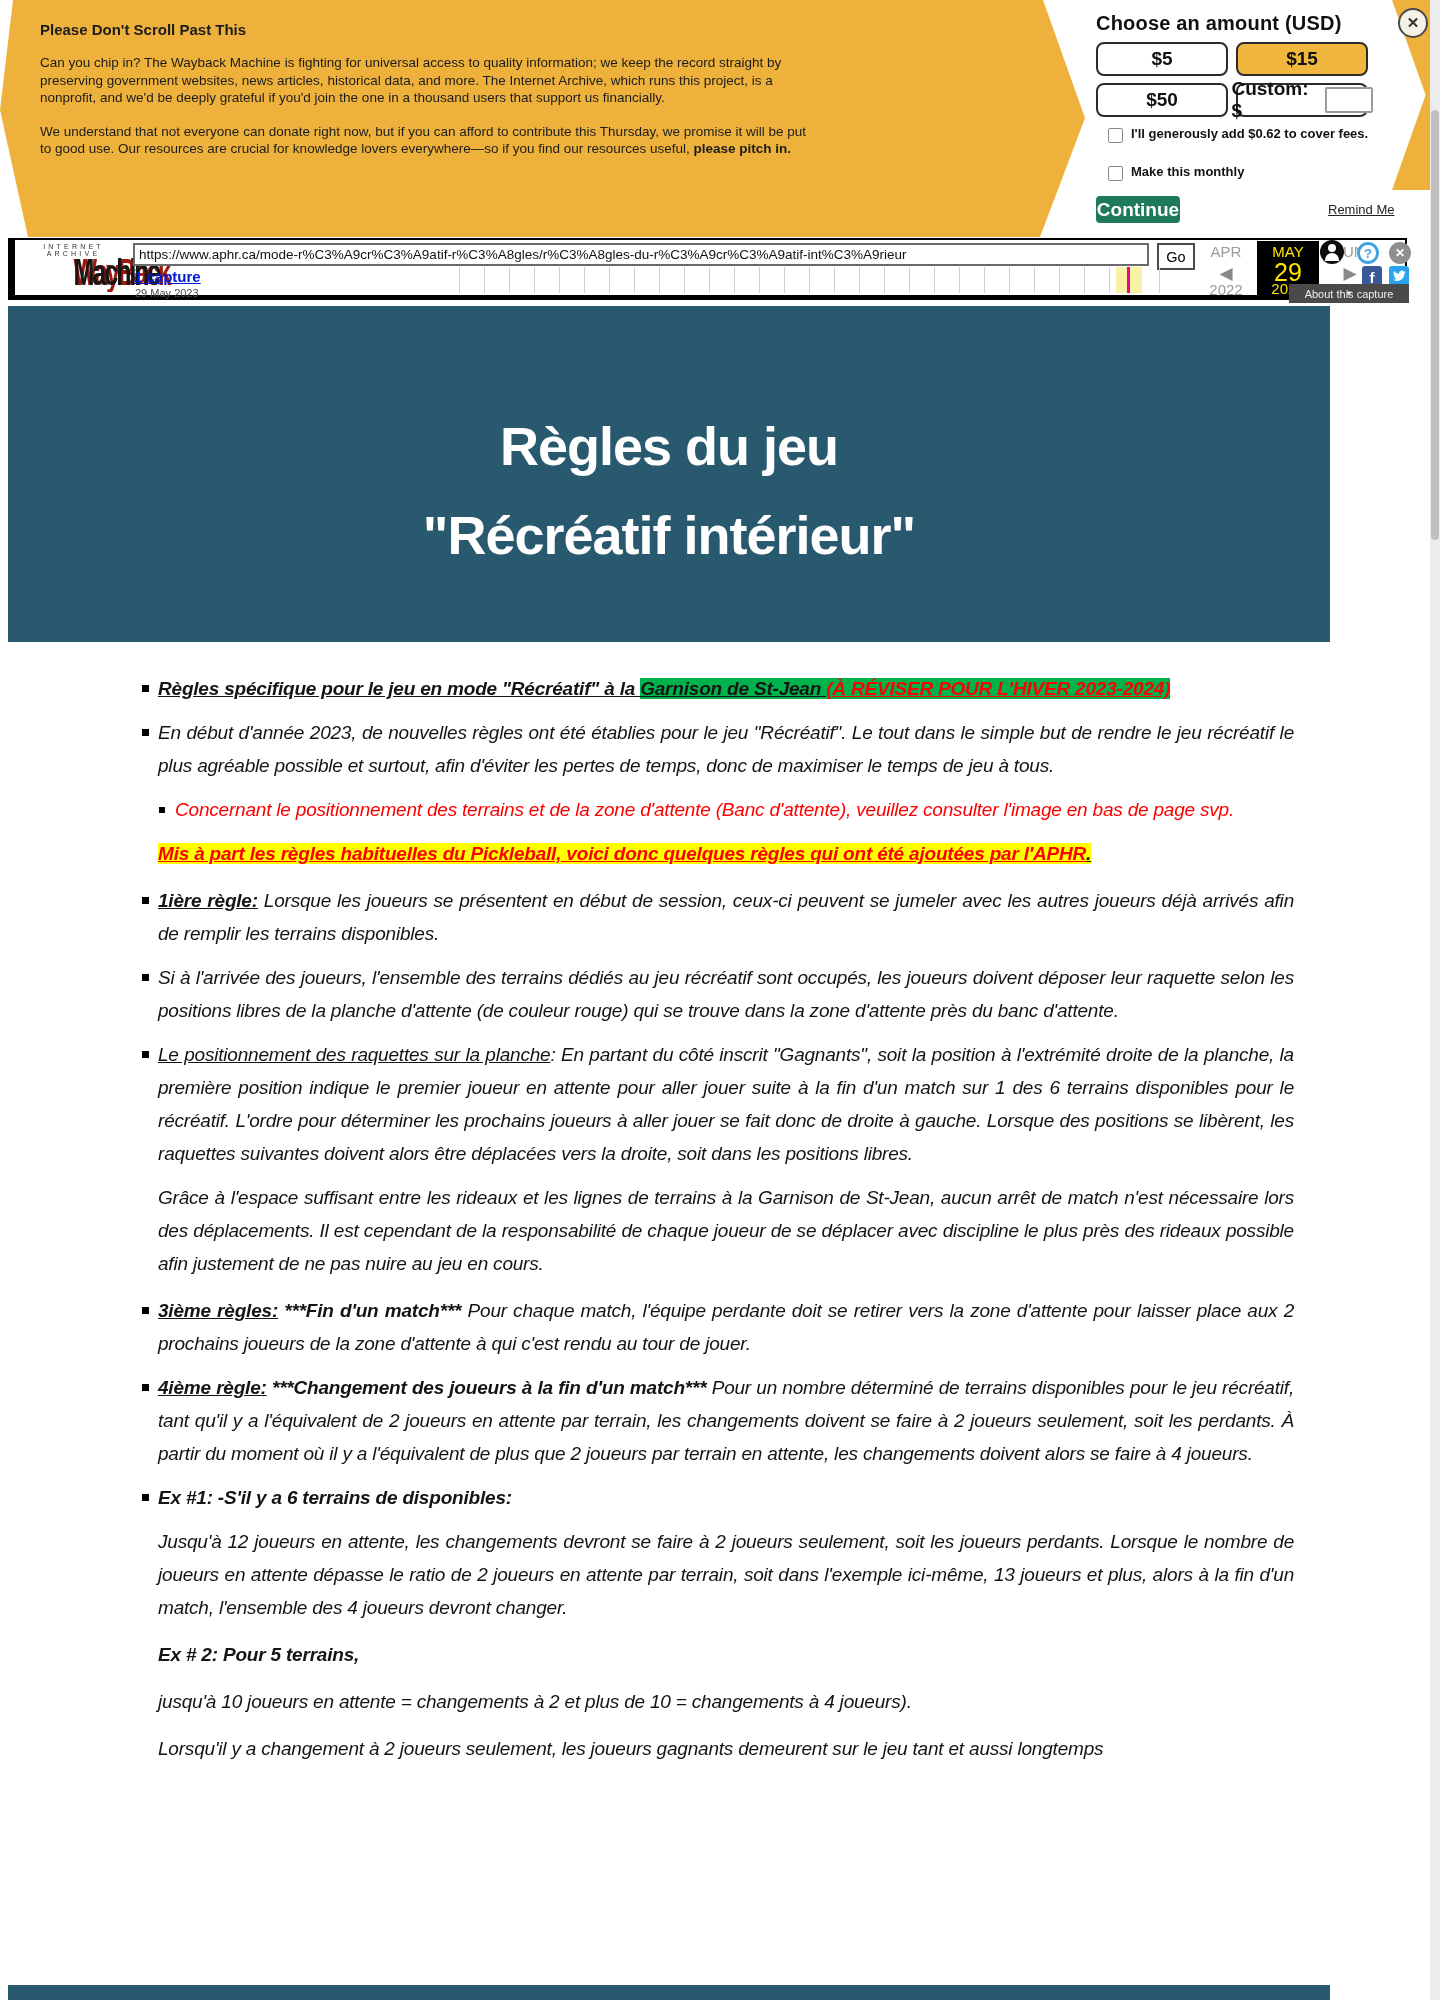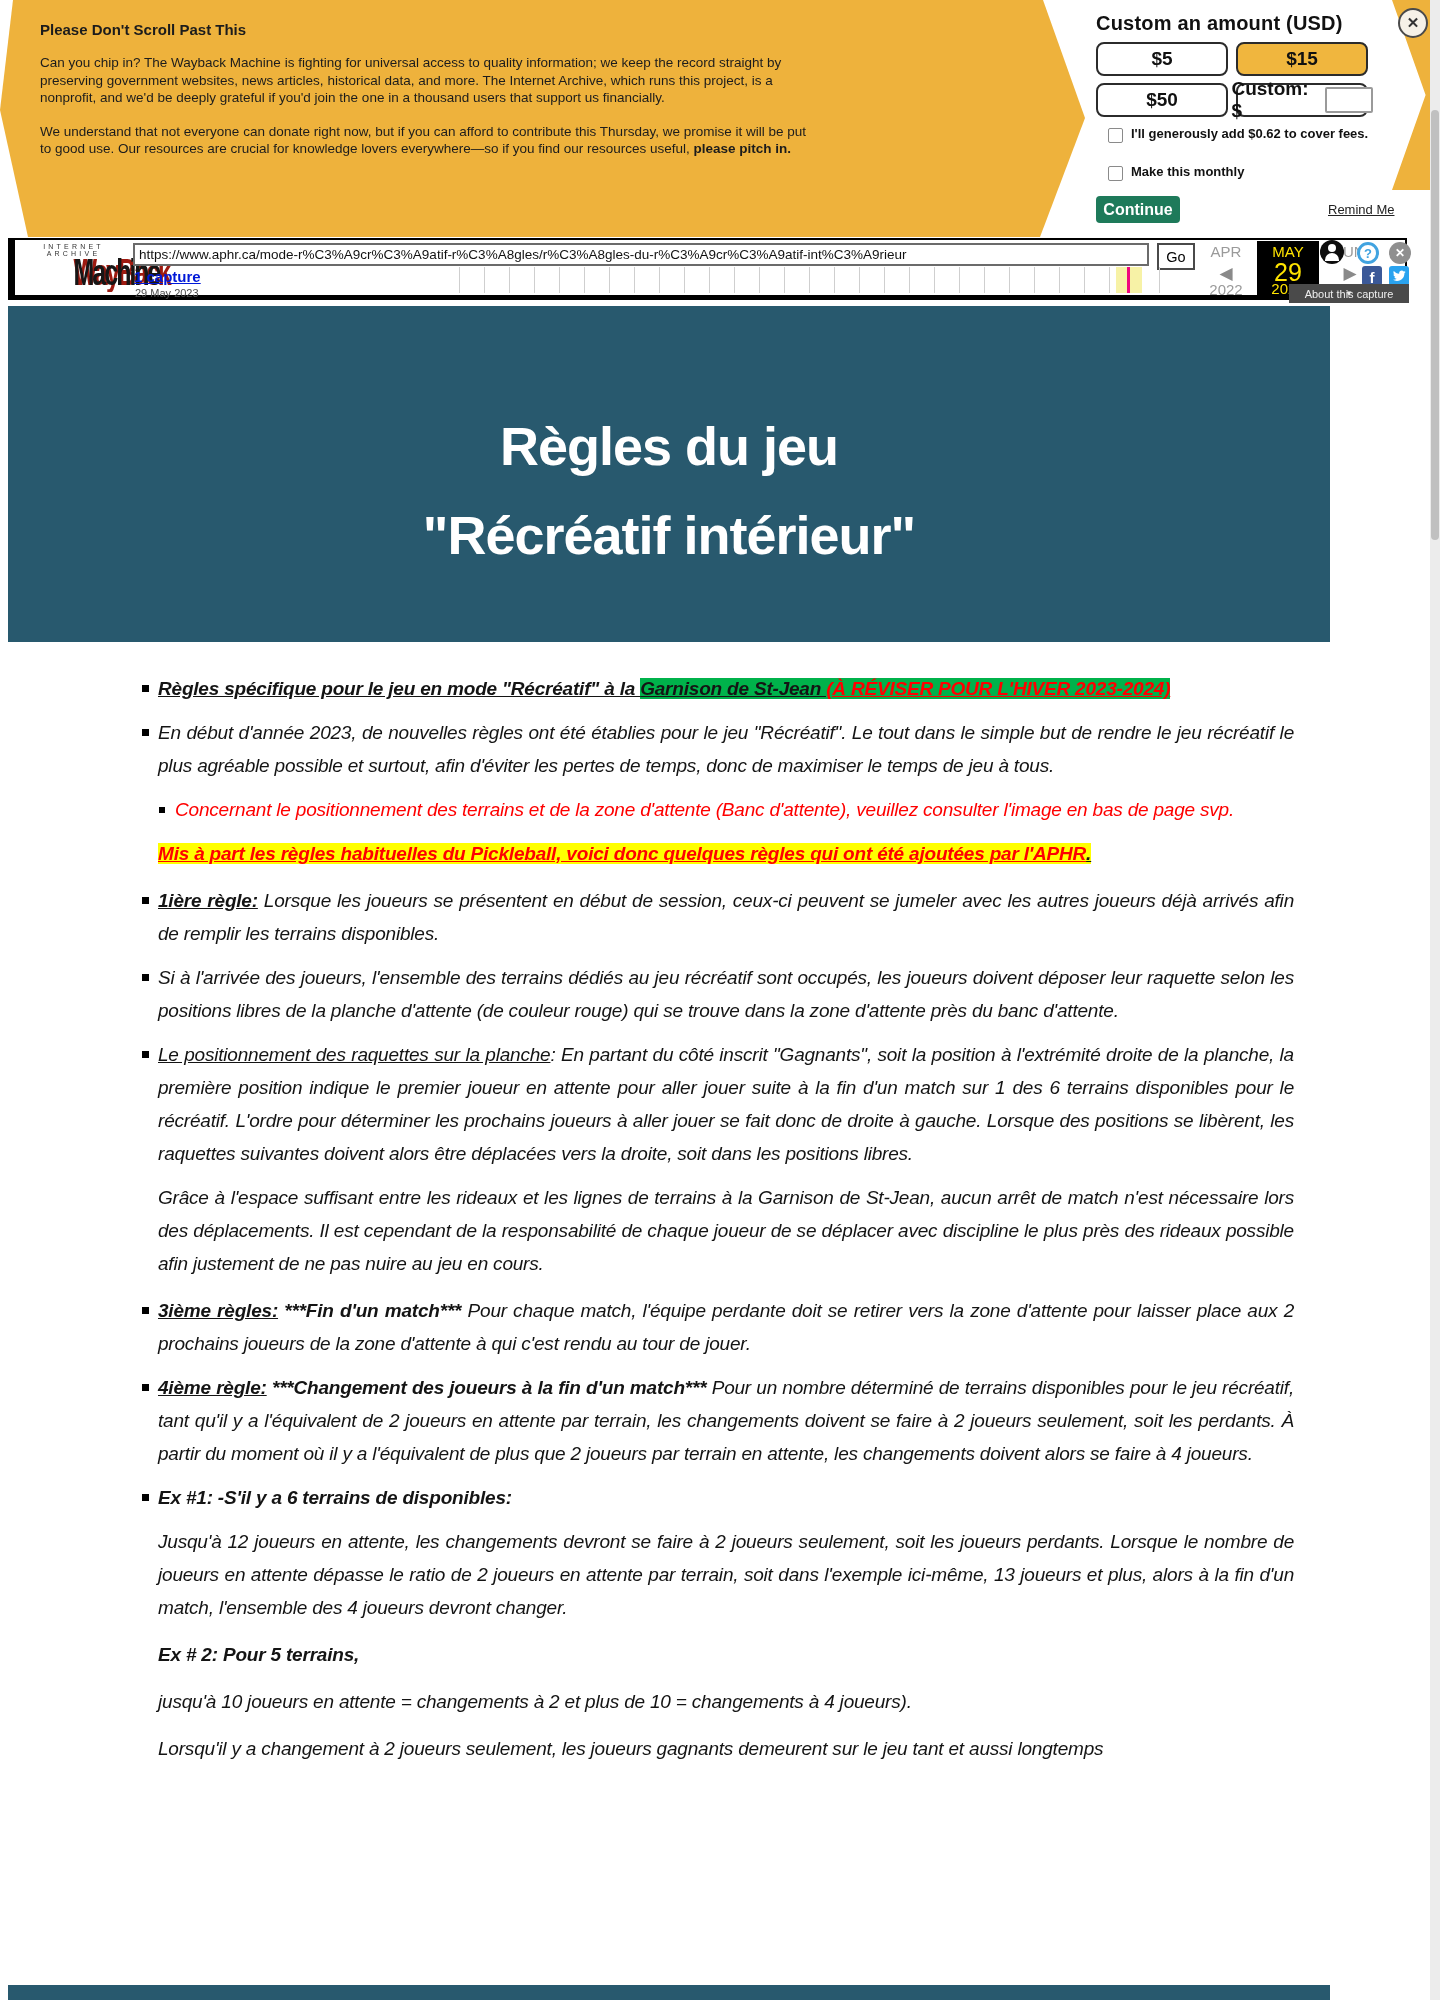--- a/index.html
+++ b/index.html
@@ -24,21 +24,21 @@
   .form-title{position:absolute;left:8px;top:12px;font-size:20px;font-weight:bold;letter-spacing:.2px}
   .amt-btn{position:absolute;width:128px;height:30px;border:2px solid #2b2b2b;border-radius:8px;background:#fff;
     display:flex;align-items:center;justify-content:center;font-size:19px;font-weight:bold;cursor:pointer}
   .amt-btn.active{background:var(--button-yellow)}
   .amt-custom{gap:16px}
   .custom-input{width:44px;height:22px;border:2px solid #9a9a9a;border-radius:2px;background:#fff;font-size:15px}
   .chk-row{position:absolute;display:flex;gap:8px;align-items:flex-start}
   .chk{width:13px;height:13px;border:1.5px solid #8a8a8a;border-radius:2px;background:#fff;flex:0 0 auto;margin-top:2px}
   .chk-label{font-size:13px;font-weight:bold;line-height:16px;width:252px}
   .continue-btn{position:absolute;left:8px;top:196px;width:84px;height:27px;background:var(--continue-green);color:#fff;
-    border:none;border-radius:4px;font-size:16px;font-weight:bold;display:flex;align-items:center;justify-content:center;cursor:pointer}
+    border:none;border-radius:4px;font-size:19px;font-weight:bold;display:flex;align-items:center;justify-content:center;cursor:pointer}
   .remind-link{position:absolute;left:240px;top:202px;font-size:13px;color:#222;text-decoration:underline;cursor:pointer}
   .banner-close{position:absolute;left:1398px;top:8px;width:26px;height:26px;border-radius:50%;background:#f6f1e7;
     border:2px solid #4a4a4a;color:#333;font-size:15px;font-weight:bold;display:flex;align-items:center;justify-content:center;z-index:4;cursor:pointer}
 
   
   .toolbar{position:absolute;left:8px;top:238px;width:1399px;height:62px;background:#fff;border:2px solid #000;
     border-left-width:7px;border-bottom-width:5px;box-sizing:border-box}
   .toolbar *{position:absolute}
   .logo{left:2px;top:3px;width:113px;text-align:center}
   .logo-top{font-size:7px;letter-spacing:3.2px;color:#333;display:block;position:static}
@@ -98,21 +98,21 @@
   <div class="banner-shape"></div>
   <div class="banner-chevron"></div>
 
   <div class="banner-text">
     <div class="banner-headline">Please Don't Scroll Past This</div>
     <div class="banner-para">Can you chip in? The Wayback Machine is fighting for universal access to quality information; we keep the record straight by preserving government websites, news articles, historical data, and more. The Internet Archive, which runs this project, is a nonprofit, and we'd be deeply grateful if you'd join the one in a thousand users that support us financially.</div>
     <div class="banner-para"><span>We understand that not everyone can donate right now, but if you can afford to contribute this Thursday, we promise it will be put to good use. Our resources are crucial for knowledge lovers everywhere—so if you find our resources useful, </span><b>please pitch in.</b></div>
   </div>
 
   <div class="donate-form">
-    <div class="form-title">Custom an amount (USD)</div>
+    <div class="form-title">Choose an amount (USD)</div>
     <div class="amt-btn" style="left:8px;top:42px">$5</div>
     <div class="amt-btn active" style="left:148px;top:42px">$15</div>
     <div class="amt-btn" style="left:8px;top:83px">$50</div>
     <div class="amt-btn amt-custom" style="left:148px;top:83px">
       <span>Custom: $</span>
       <input class="custom-input" style="">
     </div>
     <div class="chk-row" style="left:20px;top:126px">
       <span class="chk"></span>
       <span class="chk-label">I'll generously add $0.62 to cover fees.</span>

